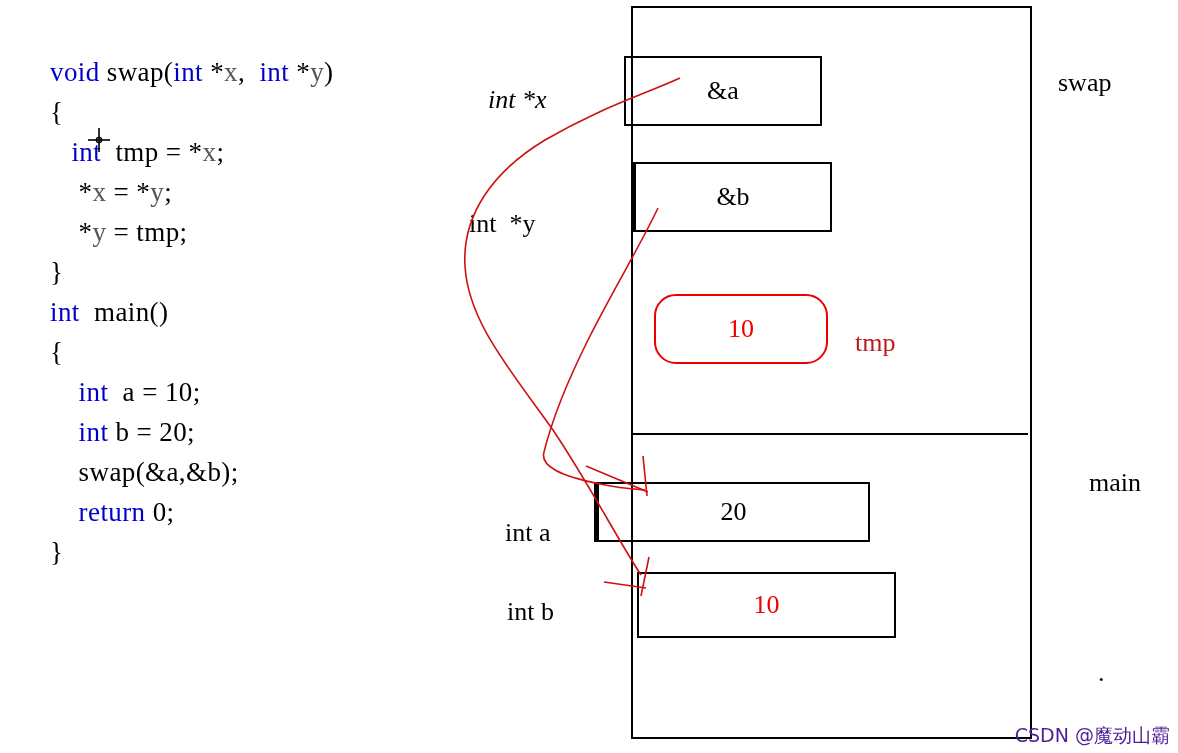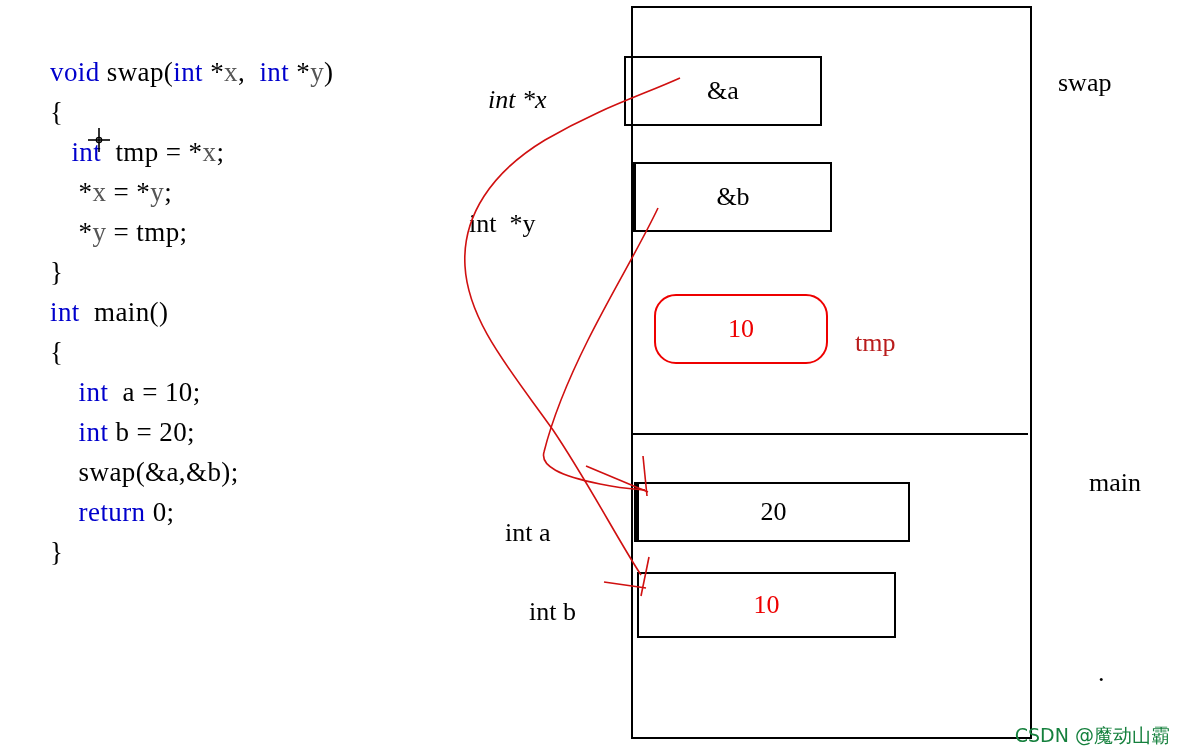--- a/index.html
+++ b/index.html
@@ -100,21 +100,21 @@
     pointer-events: none;
   }
 
   
   #watermark {
     position: absolute;
     right: 8px;
     bottom: 4px;
     font-family: "DejaVu Sans", sans-serif;
     font-size: 19px;
-    color: #15803d;
+    color: #4c1d95;
     white-space: pre;
   }
 
   .dot-mark {
     position: absolute;
     font-family: "Liberation Serif", serif;
     font-size: 26px;
     color: #000;
   }
 </style>
@@ -149,25 +149,25 @@
   <div class="cell thick-left" style="left:631px; top:162px; width:194px; height:66px;">
     <span class="cell-value">&amp;b</span>
   </div>
 
   <div class="rounded-cell" style="left:654px; top:294px; width:170px; height:66px;">
     <span class="cell-value red">10</span>
   </div>
   <div class="dlabel red" style="left:855px; top:328px;">tmp</div>
 
   <div class="dlabel" style="left:505px; top:518px;">int a</div>
-  <div class="cell thick-left" style="left:634px; top:482px; width:269px; height:56px;">
+  <div class="cell thick-left" style="left:594px; top:482px; width:269px; height:56px;">
     <span class="cell-value">20</span>
   </div>
 
-  <div class="dlabel" style="left:529px; top:597px;">int b</div>
+  <div class="dlabel" style="left:507px; top:597px;">int b</div>
   <div class="cell" style="left:637px; top:572px; width:255px; height:62px;">
     <span class="cell-value red">10</span>
   </div>
 
   <svg id="arrow-layer" viewBox="0 0 1178 753">
 
     <path fill="none" stroke="#d01010" stroke-width="1.6" d="M 680 78
              C 640 96, 600 108, 545 140
              C 492 172, 462 216, 465 266
              C 468 322, 512 372, 553 430

